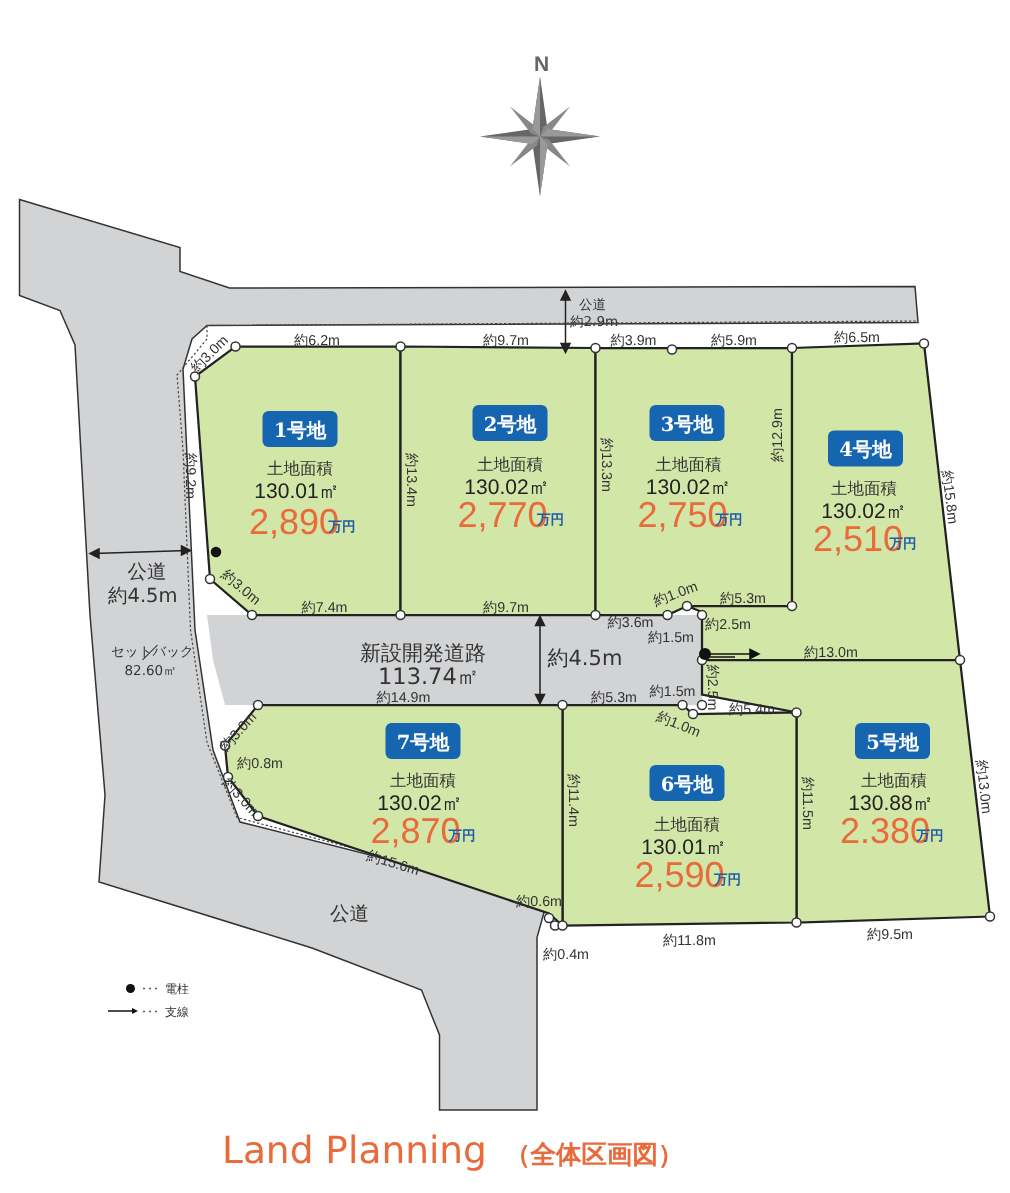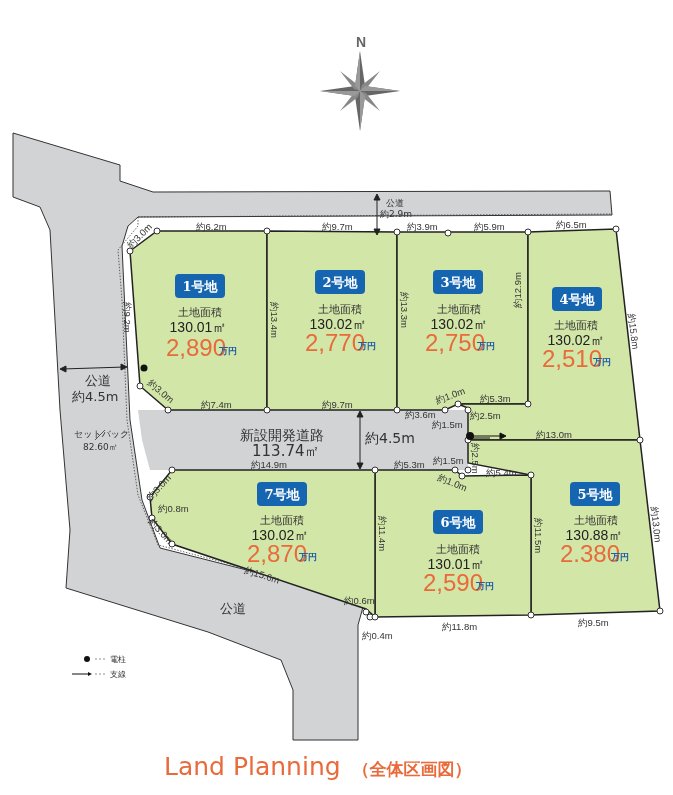--- a/index.html
+++ b/index.html
@@ -8,21 +8,21 @@
   #map { position: absolute; left: 0; top: 0; width: 673px; height: 795px; }
   .dim { font-family: "Liberation Sans", sans-serif; font-size: 9.5px; fill: #333; }
   .road-label { font-family: "DejaVu Sans", sans-serif; fill: #333; }
   .lot-badge-text { font-family: "DejaVu Serif", serif; font-weight: bold; font-size: 13px; fill: #ffffff; }
   .area-label { font-family: "DejaVu Sans", sans-serif; font-size: 11px; fill: #333; }
   .area-value { font-family: "Liberation Sans", sans-serif; font-size: 14px; fill: #222; }
   .price { font-family: "Liberation Sans", sans-serif; font-size: 24px; fill: #e96a3a; }
   .price-unit { font-family: "DejaVu Sans", sans-serif; font-size: 9px; font-weight: bold; fill: #1f5da6; }
   .legend-text { font-family: "DejaVu Sans", sans-serif; font-size: 8px; fill: #333; }
   #footer-title { position: absolute; left: 148px; top: 752px; color: #e96a3a;
-      font-family: "DejaVu Sans", sans-serif; font-size: 25px; white-space: nowrap; margin-left: 16px; }
+      font-family: "DejaVu Sans", sans-serif; font-size: 25px; white-space: nowrap; }
   #footer-title .sub { font-size: 17px; font-weight: bold; margin-left: 12px; }
 </style>
 </head>
 <body>
 
 <svg id="map" viewBox="0 0 673 795" xmlns="http://www.w3.org/2000/svg">
 
   <g>
     <text x="361" y="47" font-family="Liberation Sans, sans-serif" font-weight="bold" font-size="14" fill="#666" text-anchor="middle">N</text>
     <g transform="translate(360,91)" fill="#666">

